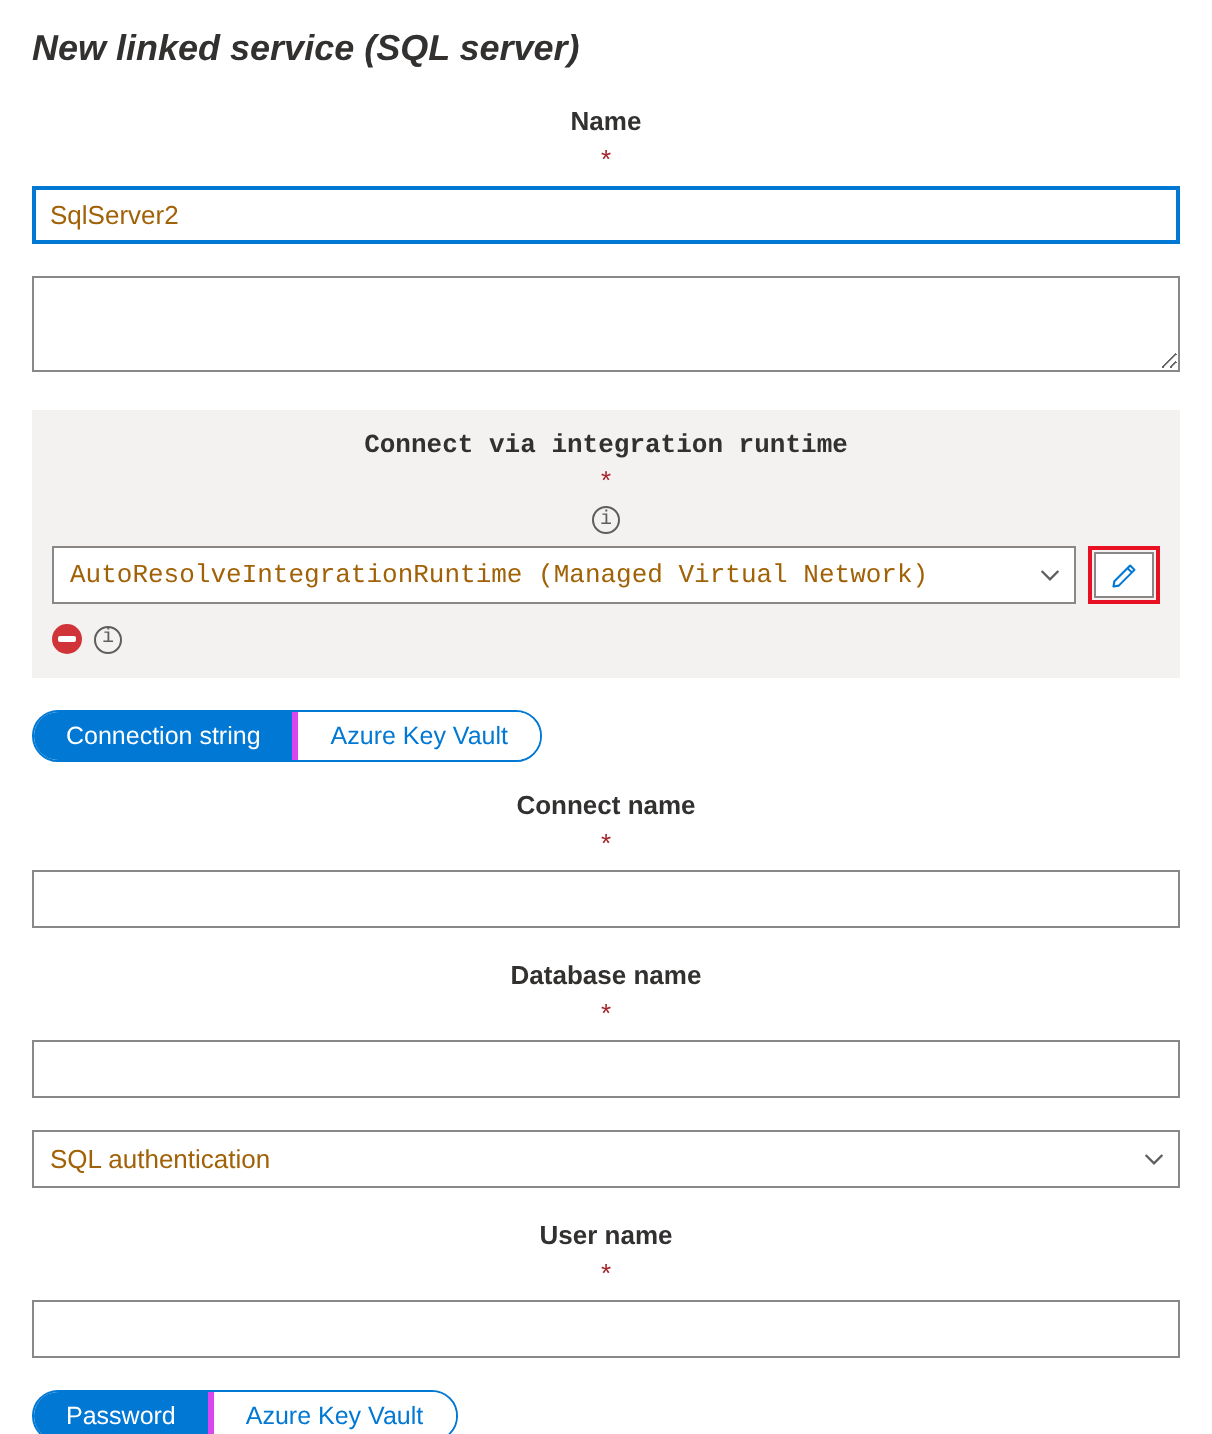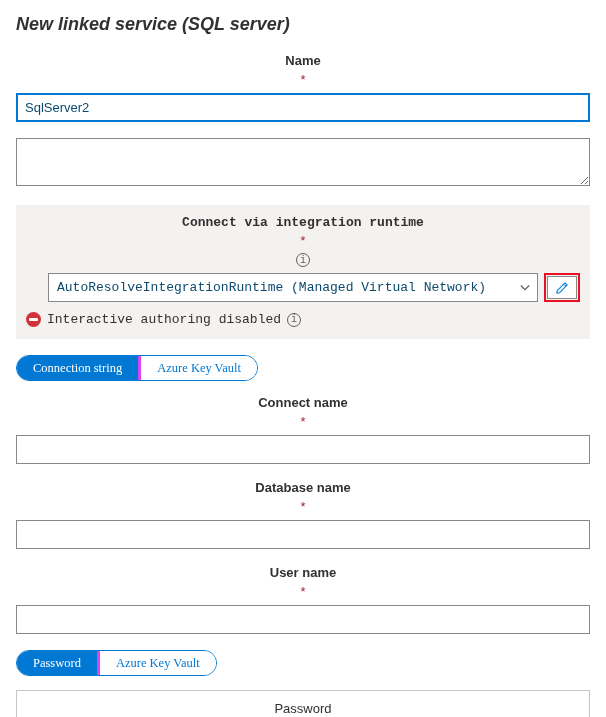--- a/index.html
+++ b/index.html
@@ -41,38 +41,38 @@
       cursor: default;
       font-weight: 400;
     }
     .text-input, .textarea-input, .select-input {
       width: 100%;
       border: 1px solid #8a8886;
       padding: 6px 8px;
       font-size: 13px;
       font-family: inherit;
       background: #fff;
-      color: #0c4a6e;
+      color: #a16207;
     }
     .text-input.focused {
       border: 2px solid #0078d4;
       padding: 5px 7px;
     }
     .textarea-input { height: 48px; resize: vertical; }
     .field-block { margin-bottom: 16px; }
 
     .runtime-box {
       background: #f3f2f1;
       padding: 10px 10px 12px 10px;
       margin-bottom: 16px;
       font-family: Liberation Mono, monospace;
     }
     .runtime-row { display: flex; gap: 6px; align-items: stretch; }
     .runtime-row .select-input { flex: 1; }
-    .select-wrap { position: relative; flex: 1; display: flex; margin-left: 22px; }
+    .select-wrap { position: relative; flex: 1; display: flex; }
     .select-wrap .chev {
       position: absolute;
       right: 8px;
       top: 50%;
       transform: translateY(-50%);
       pointer-events: none;
       color: #605e5c;
     }
     .select-input { appearance: none; padding-right: 26px; background: #fff; }
     .edit-btn {
@@ -96,21 +96,21 @@
       margin-top: 10px;
       font-size: 13px;
     }
     .block-icon {
       width: 15px; height: 15px; border-radius: 50%;
       background: #d13438;
       display: flex; align-items: center; justify-content: center;
     }
     .block-icon .bar { width: 9px; height: 2.5px; background: #fff; border-radius: 1px; }
 
-    .pill-row { display: flex; margin-bottom: 14px; font-family: Liberation Serif, serif; }
+    .pill-row { display: flex; margin-bottom: 14px; }
     .pill-group {
       display: inline-flex;
       border: 1px solid #0078d4;
       border-radius: 14px;
       overflow: hidden;
       height: 26px;
     }
     .pill {
       padding: 0 16px;
       display: flex;
@@ -169,21 +169,20 @@
         <svg class="pencil" viewBox="0 0 16 16">
             <path d="M11.5 2 L14 4.5 L5 13.5 L2 14 L2.5 11 Z M10 3.5 L12.5 6" stroke="#0078d4" stroke-width="1.2" fill="none" stroke-linejoin="round"></path>
           </svg>
       </button>
     </div>
   </div>
   <div class="status-row">
     <span class="block-icon">
         <span class="bar"></span>
       </span>
-    <span>Interactive authoring disabled</span>
     <span class="info-icon">i</span>
   </div>
 </div>
 
 <div class="pill-row">
   <div class="pill-group">
     <div class="pill active">Connection string</div>
     <div class="pill">Azure Key Vault</div>
   </div>
 </div>
@@ -198,20 +197,26 @@
 
 <div class="field-block">
   <div class="field-label">
     <span>Database name</span>
     <span class="req">*</span>
   </div>
   <input type="text" class="text-input" style="">
 </div>
 
 <div class="field-block">
+  <div class="select-wrap">
+    <input type="text" readonly="" class="select-input" value="SQL authentication" style="">
+    <svg class="chev" viewBox="0 0 12 12">
+        <path d="M1 3 L6 8 L11 3" stroke="#605e5c" stroke-width="1.4" fill="none"></path>
+      </svg>
+  </div>
 </div>
 
 <div class="field-block">
   <div class="field-label">
     <span>User name</span>
     <span class="req">*</span>
   </div>
   <input type="text" class="text-input" style="">
 </div>
 

